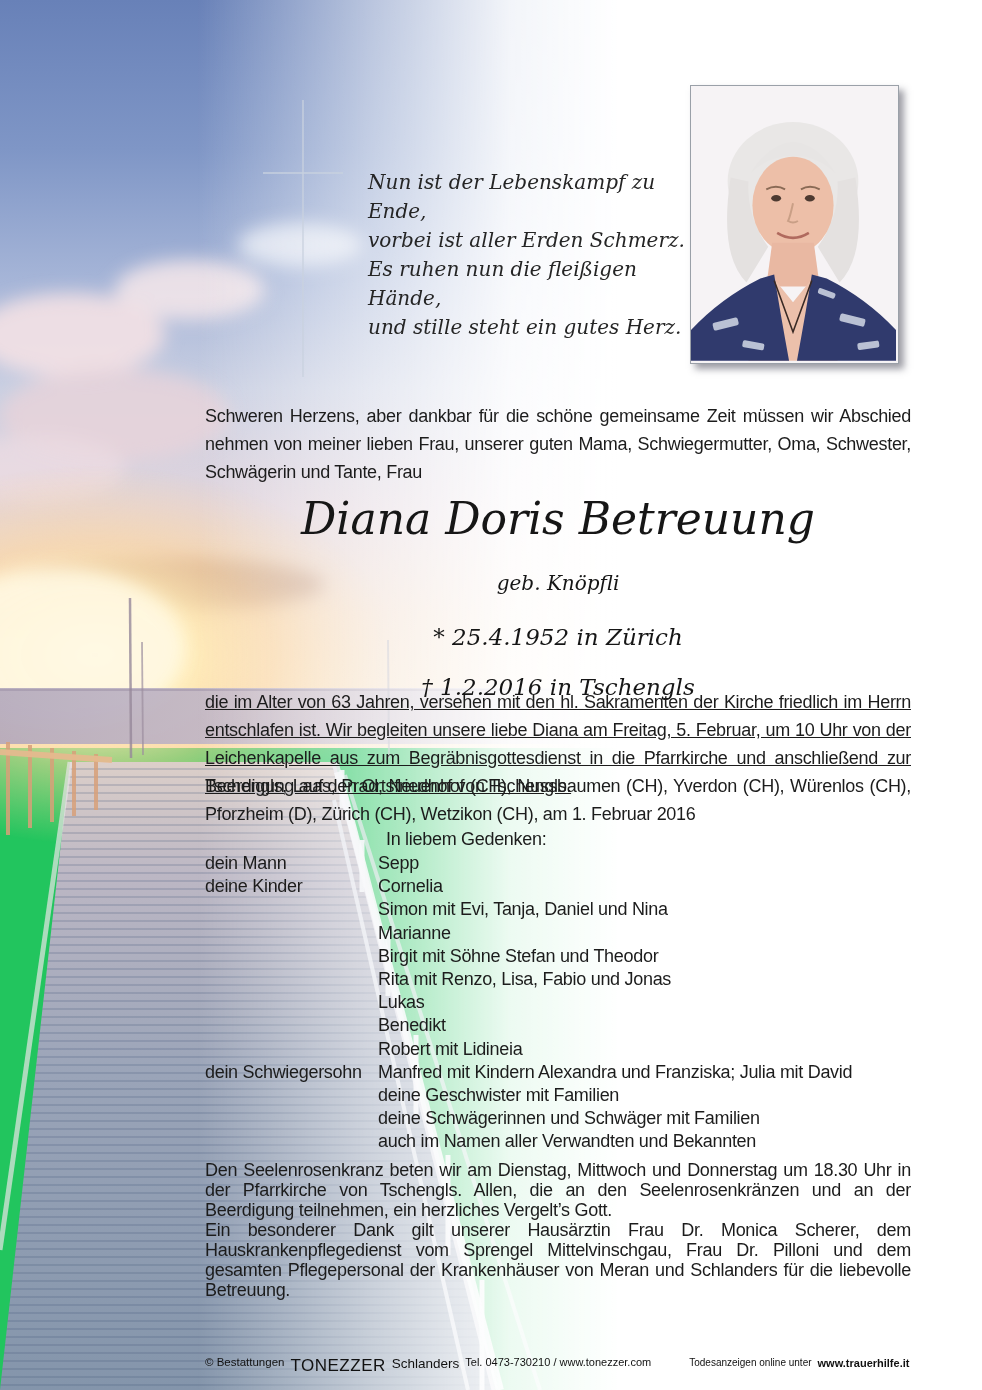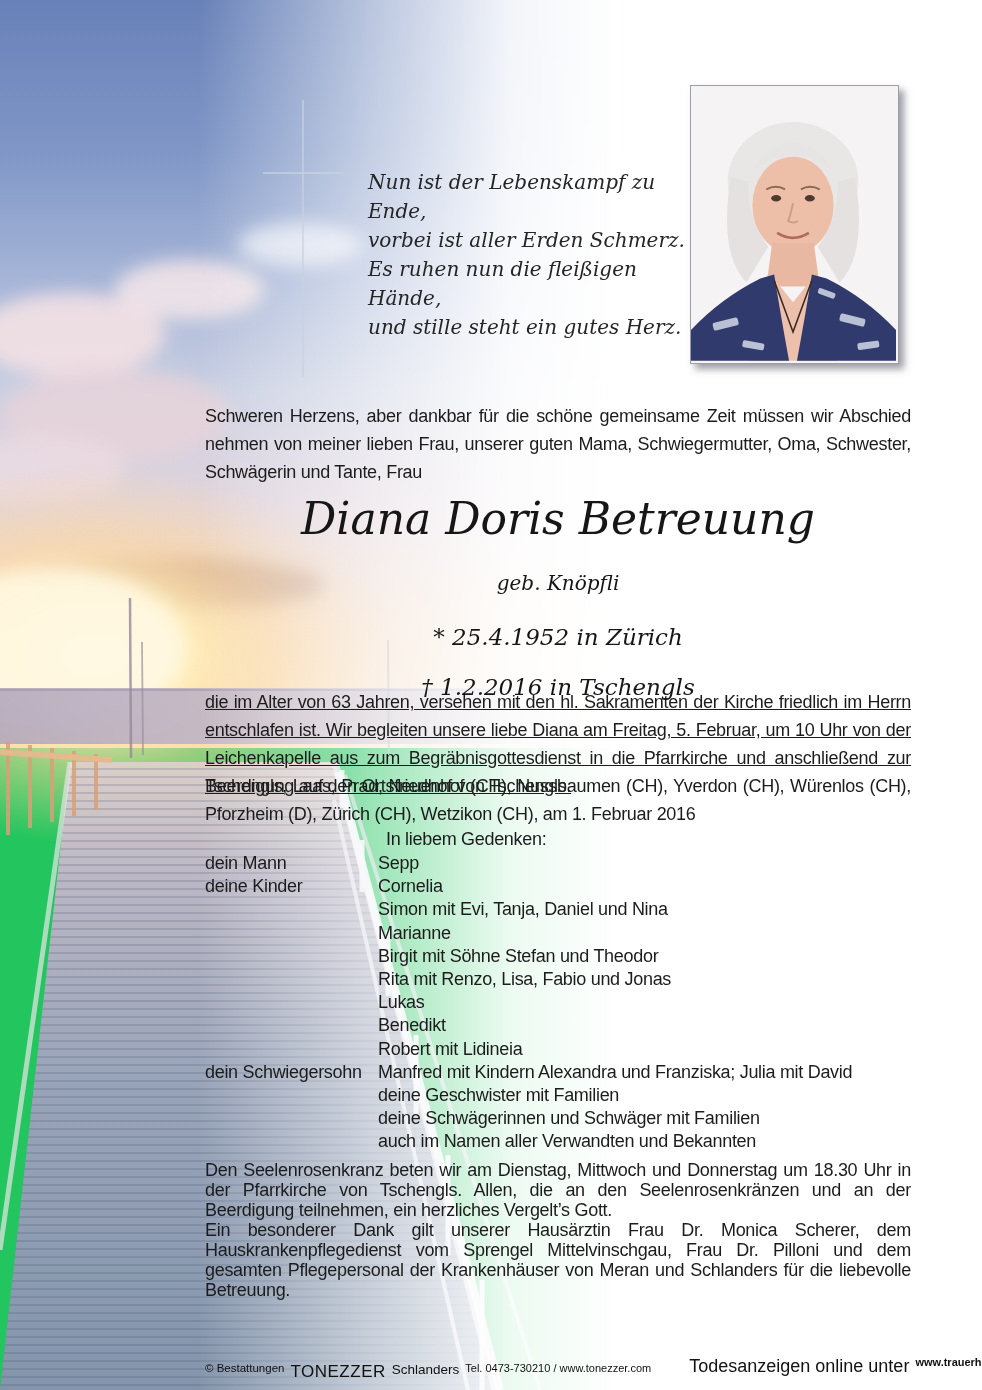--- a/index.html
+++ b/index.html
@@ -55,21 +55,21 @@
   
   .footer{
     position:absolute;left:205px;top:1356px;width:720px;
     display:flex;align-items:baseline;gap:38px;color:#111;
   }
   .footer .left,.footer .right{display:flex;align-items:flex-start;gap:6px;white-space:nowrap;}
   .f-copy{font-size:11.5px;}
   .f-brand{font-size:17px;letter-spacing:.5px;}
   .f-loc{font-size:13.5px;}
   .f-contact{font-size:11px;}
-  .f-rtext{font-size:18px;}
+  .f-rtext{font-size:10px;}
   .f-rlink{font-size:11px;font-weight:bold;}
 </style>
 </head>
 <body>
 
 <div class="page">
 
   <svg class="bg-scene" width="982" height="1390" viewBox="0 0 982 1390" aria-hidden="true">
     <defs>
       <linearGradient id="sky" x1="0" y1="0" x2="0" y2="1">

